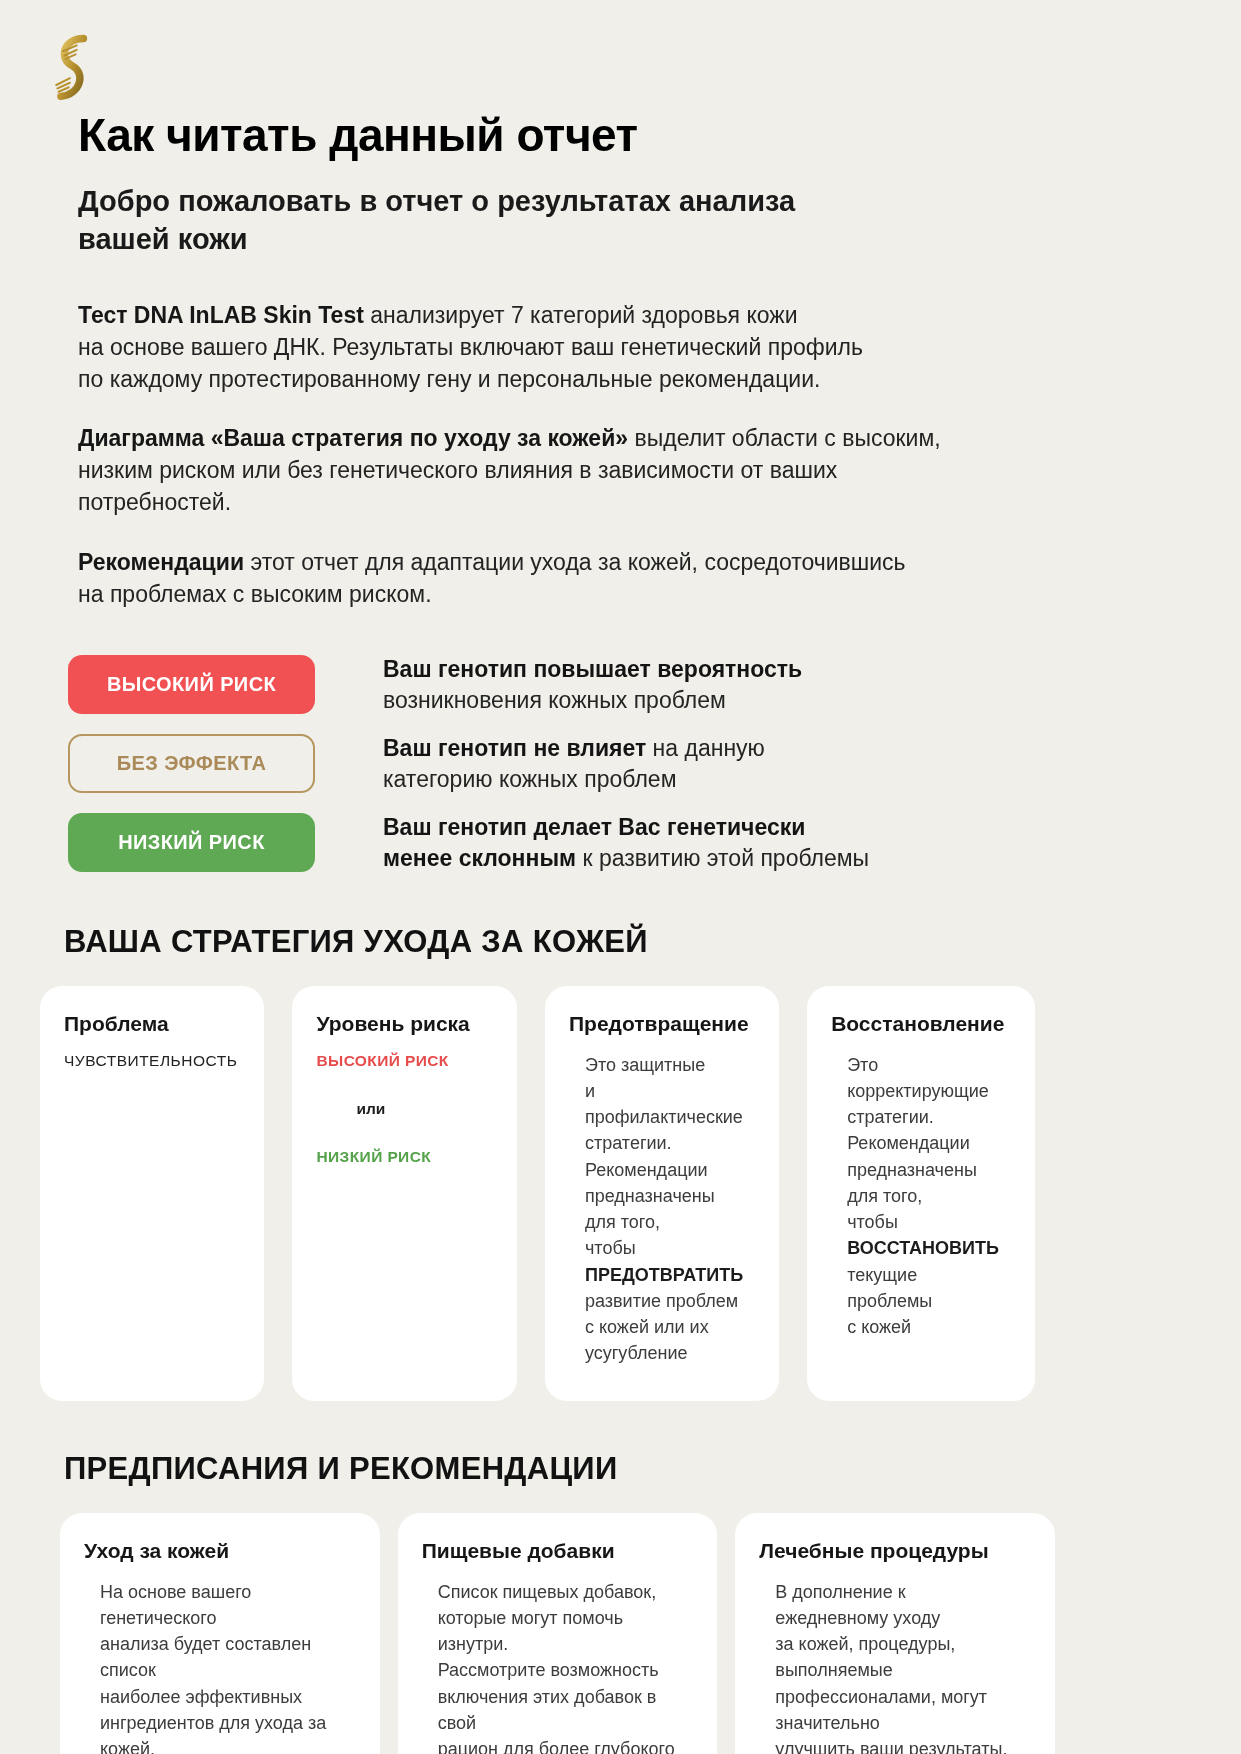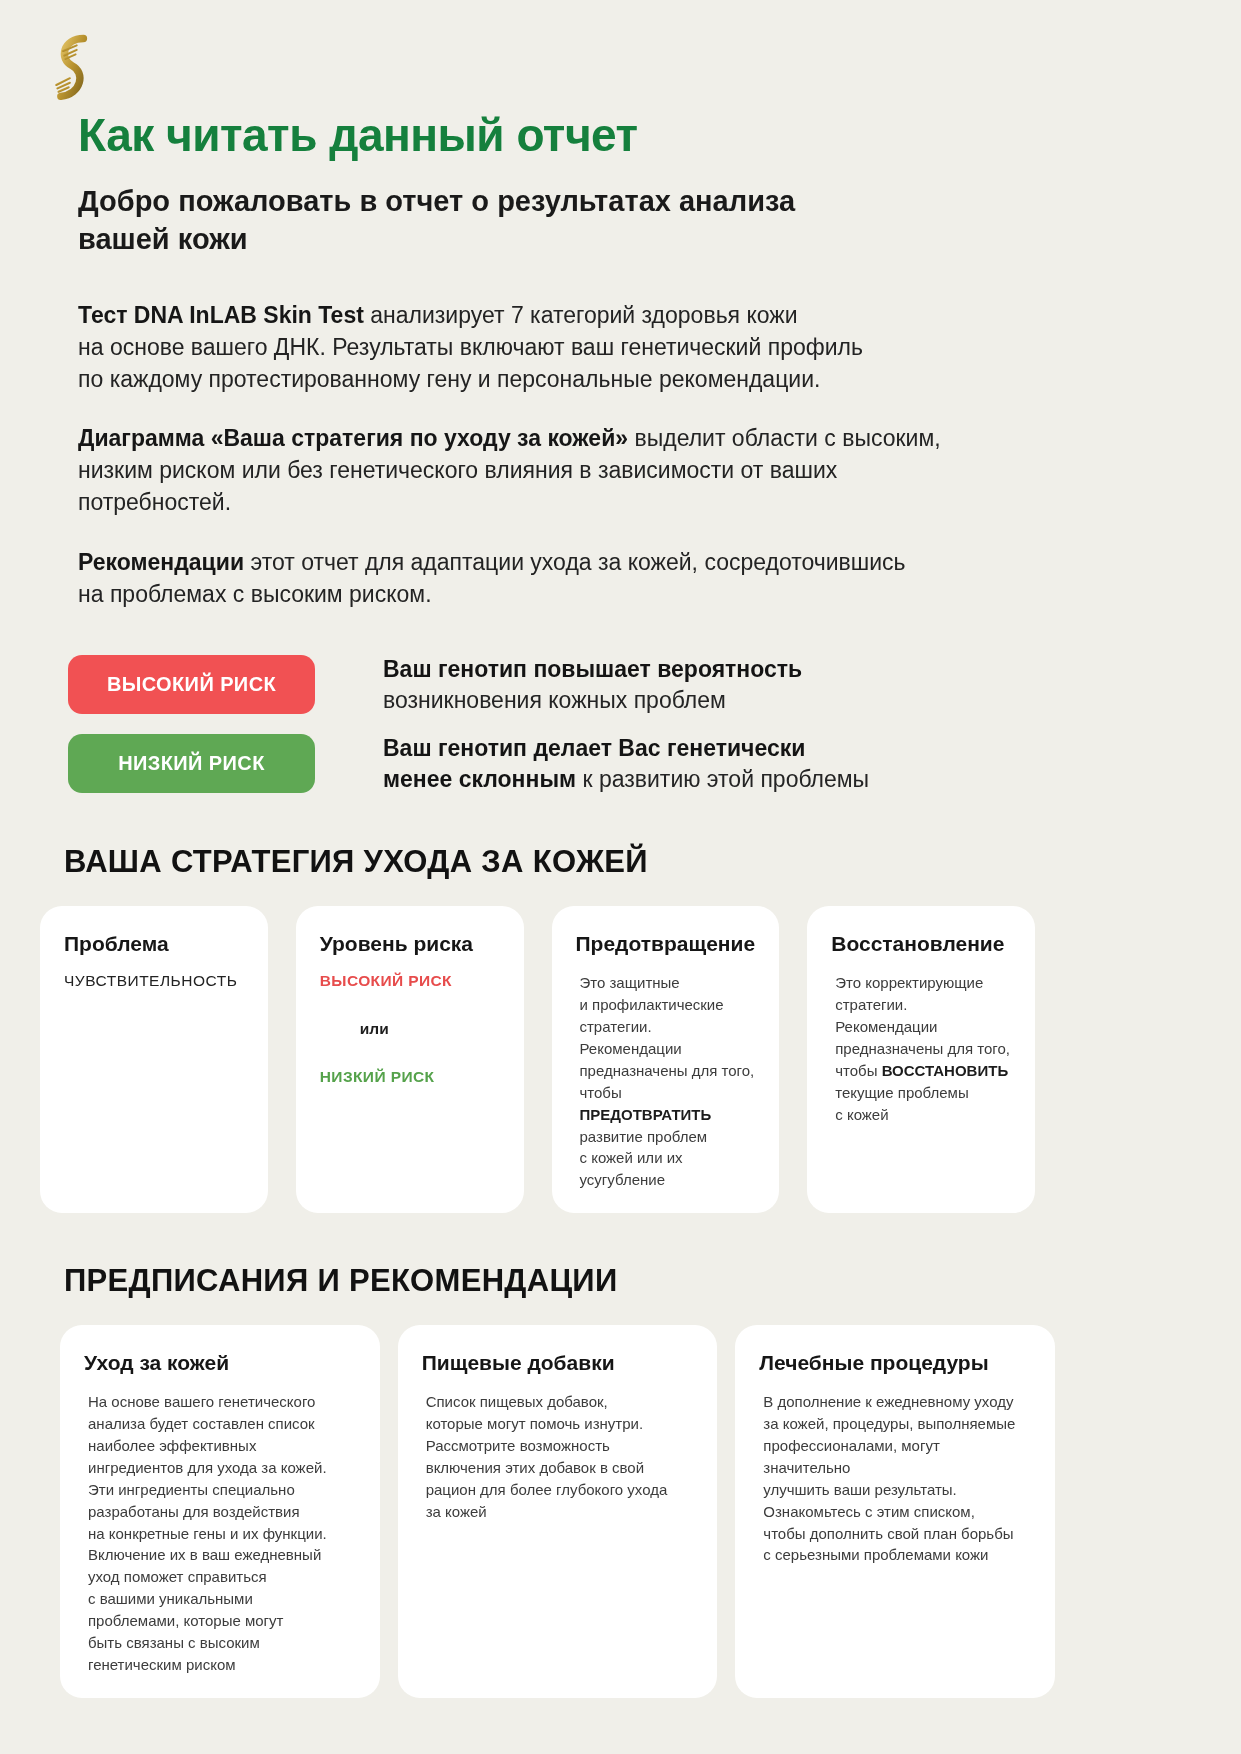--- a/index.html
+++ b/index.html
@@ -16,21 +16,21 @@
     overflow: hidden;
     box-sizing: border-box;
     padding-top: 34px;
   }
   .logo { margin: 0 0 6px 44px; display: block; }
 
   .main { padding: 0 100px 0 78px; }
 
   h1.title {
     font-size: 46px; font-weight: 800; letter-spacing: -0.5px;
-    margin: 0 0 20px; color: #15803d;
+    margin: 0 0 20px; color: #000000;
   }
   h2.subtitle {
     font-size: 29px; font-weight: 700; line-height: 1.32;
     margin: 0 0 40px; color: #1a1a1a; white-space: pre-line;
   }
   .intro p {
     font-size: 23px; line-height: 1.4; margin: 0 0 27px;
     color: #232323; white-space: pre-line;
   }
   .intro b { font-weight: 700; color: #161616; }
@@ -62,21 +62,21 @@
   .card {
     background: #ffffff; border-radius: 22px;
     padding: 26px 20px 18px 24px; box-sizing: border-box;
   }
   .card h4 { font-size: 21px; font-weight: 700; margin: 0 0 16px; color: #161616; }
   .card-value { font-size: 15.5px; font-weight: 500; letter-spacing: 0.5px; color: #222; }
   .risk-high { color: #e74c4c; font-size: 15.5px; font-weight: 700; letter-spacing: 0.4px; margin-bottom: 30px; }
   .risk-or   { color: #1e1e1e; font-size: 15.5px; font-weight: 700; margin-bottom: 30px; padding-left: 40px; }
   .risk-low  { color: #55a24b; font-size: 15.5px; font-weight: 700; letter-spacing: 0.4px; }
   .card-text {
-    font-size: 15px; line-height: 1.46; margin: 4px;
+    font-size: 18px; line-height: 1.46; margin: 16px;
     color: #3c3c3c; white-space: pre-line;
   }
   .card-text b { font-weight: 700; color: #1c1c1c; }
 </style>
 </head>
 <body>
 
 <div class="page">
 
   <svg class="logo" width="54" height="68" viewBox="0 0 44 60">
@@ -115,20 +115,25 @@
 на проблемах с высоким риском.</span></p>
     </div>
 
     <div class="legend">
       <div class="legend-row">
         <div class="badge badge-high">ВЫСОКИЙ РИСК</div>
         <p class="legend-desc"><b>Ваш генотип повышает вероятность</b><span>
 возникновения кожных проблем</span></p>
       </div>
       <div class="legend-row">
+        <div class="badge badge-none">БЕЗ ЭФФЕКТА</div>
+        <p class="legend-desc"><b>Ваш генотип не влияет</b><span> на данную
+категорию кожных проблем</span></p>
+      </div>
+      <div class="legend-row">
         <div class="badge badge-low">НИЗКИЙ РИСК</div>
         <p class="legend-desc"><b>Ваш генотип делает Вас генетически
 менее склонным</b><span> к развитию этой проблемы</span></p>
       </div>
     </div>
 
     <h3 class="section">ВАША СТРАТЕГИЯ УХОДА ЗА КОЖЕЙ</h3>
 
     <div class="cards cards4">
       <div class="card">

